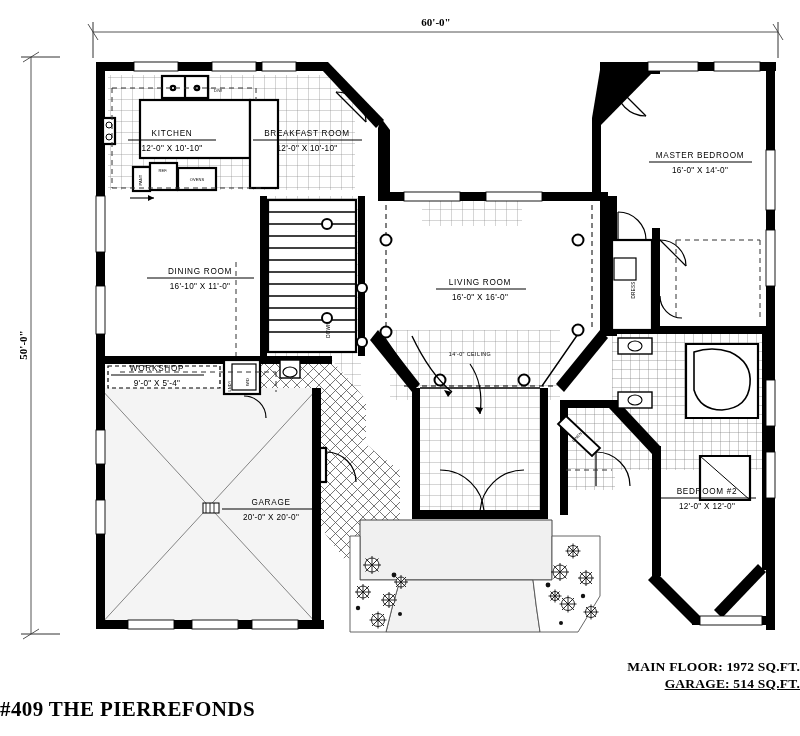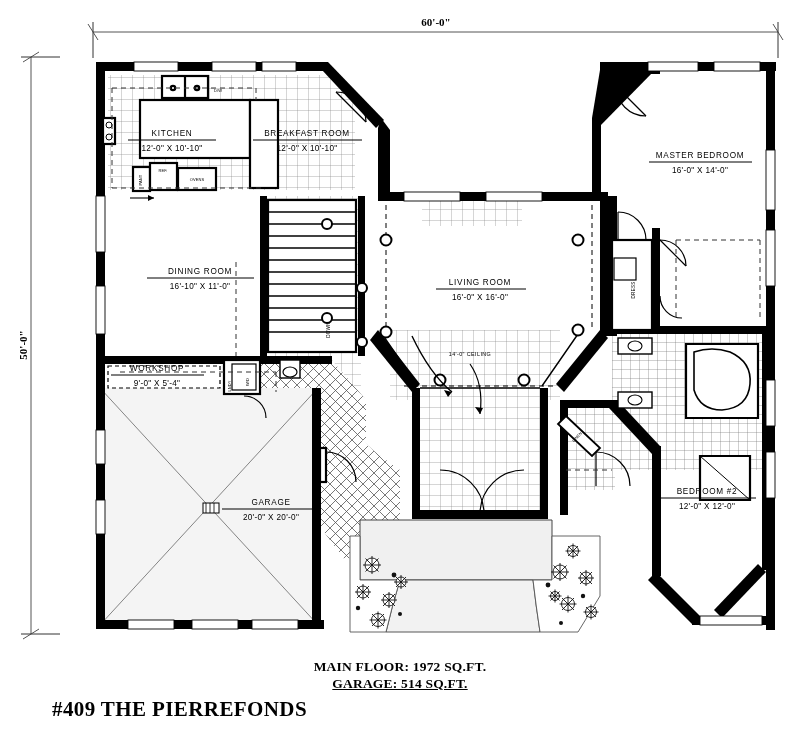--- a/index.html
+++ b/index.html
@@ -27,42 +27,41 @@
     left: 0;
     top: 0;
     width: 800px;
     height: 736px;
     display: block;
   }
   .footer {
     position: absolute;
     left: 0;
     width: 800px;
-    text-align: center;
+    text-align: right;
     font-family: "Liberation Serif", serif;
     font-weight: bold;
     color: #000;
   }
   #footer-line1 {
     top: 659px;
     font-size: 13.5px;
     letter-spacing: 0.2px;
   }
   #footer-line2 {
     top: 676px;
     font-size: 13.5px;
     letter-spacing: 0.2px;
     text-decoration: underline;
   }
   #plan-title {
     top: 697px;
     font-size: 21px;
     letter-spacing: 0.4px;
     text-align: left;
-    padding-left: 52px;
     width: 748px;
   }
   text {
     font-family: "Liberation Sans", sans-serif;
     fill: #000;
   }
   .rmname {
     font-size: 8.2px;
     letter-spacing: 0.7px;
     text-anchor: middle;

